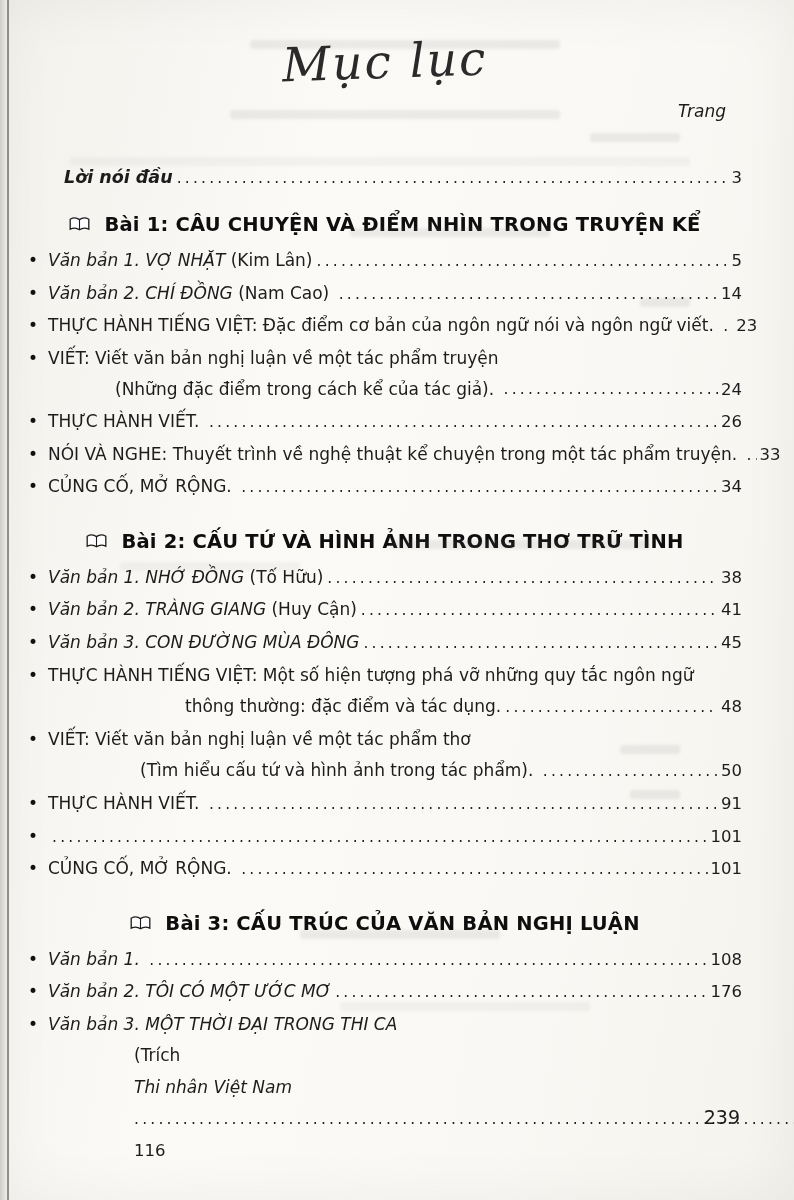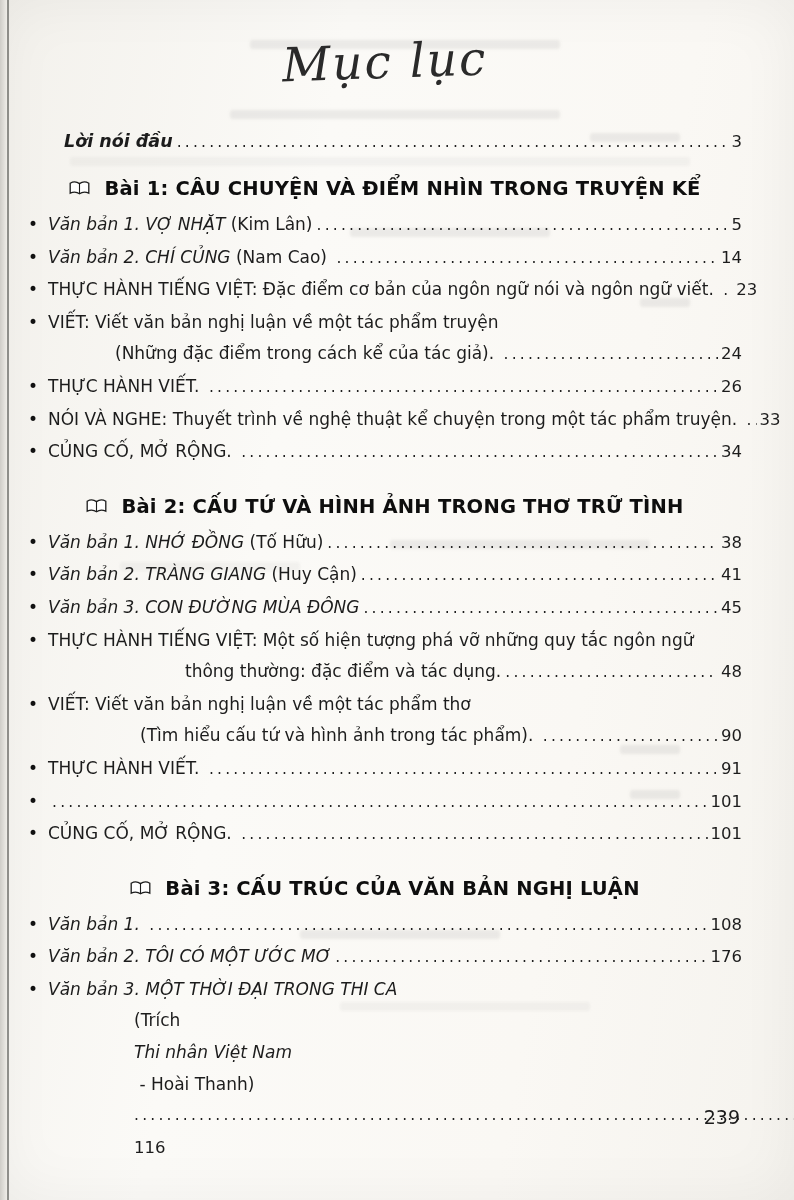--- a/index.html
+++ b/index.html
@@ -75,20 +75,21 @@
   <div class="bleed" style="top:540px;left:390px;width:260px;"></div>
   <div class="bleed" style="top:562px;left:120px;width:180px;opacity:.6;"></div>
   <div class="bleed" style="top:745px;left:620px;width:60px;"></div>
   <div class="bleed" style="top:790px;left:630px;width:50px;"></div>
   <div class="bleed" style="top:930px;left:300px;width:200px;"></div>
   <div class="bleed" style="top:1002px;left:340px;width:250px;opacity:.6;"></div>
 
   <div class="title-row">
     <span class="page-title">Mục lục</span>
   </div>
+  <div class="trang-row">Trang</div>
 
   <div class="foreword-row">
     <span class="foreword-label">Lời nói đầu</span>
     <span class="dots">............................................................................................................................................................................................................................</span>
     <span class="page-num">3</span>
   </div>
 
   <div>
       <div class="toc-section">
         <div class="section-header">
@@ -110,21 +111,21 @@
               <span class="dots">............................................................................................................................................................................................................................</span>
               <span class="page-num">5</span>
             </div>
           </div>
         </div>
         <div class="toc-item">
           <span class="bullet">•</span>
           <div class="lines">
             <div class="line">
               <span class="seg seg-i">Văn bản 2. </span>
-              <span class="seg seg-i">CHÍ CỦNG </span>
+              <span class="seg seg-i">CHÍ ĐỒNG </span>
               <span class="seg seg-n">(Nam Cao) </span>
               <span class="dots">............................................................................................................................................................................................................................</span>
               <span class="page-num">14</span>
             </div>
           </div>
         </div>
         <div class="toc-item">
           <span class="bullet">•</span>
           <div class="lines">
             <div class="line">
@@ -133,21 +134,21 @@
               <span class="page-num">23</span>
             </div>
           </div>
         </div>
         <div class="toc-item">
           <span class="bullet">•</span>
           <div class="lines">
             <div class="line">
               <span class="seg seg-n">VIẾT: Viết văn bản nghị luận về một tác phẩm truyện</span>
             </div>
-            <div class="line" style="padding-left: 67px;">
+            <div class="line" style="padding-left: 67px; align-items: flex-end;">
               <span class="seg seg-n">(Những đặc điểm trong cách kể của tác giả). </span>
               <span class="dots">............................................................................................................................................................................................................................</span>
               <span class="page-num">24</span>
             </div>
           </div>
         </div>
         <div class="toc-item">
           <span class="bullet">•</span>
           <div class="lines">
             <div class="line">
@@ -238,21 +239,21 @@
         </div>
         <div class="toc-item">
           <span class="bullet">•</span>
           <div class="lines">
             <div class="line">
               <span class="seg seg-n">VIẾT: Viết văn bản nghị luận về một tác phẩm thơ</span>
             </div>
             <div class="line" style="padding-left: 92px;">
               <span class="seg seg-n">(Tìm hiểu cấu tứ và hình ảnh trong tác phẩm). </span>
               <span class="dots">............................................................................................................................................................................................................................</span>
-              <span class="page-num">90</span>
+              <span class="page-num">50</span>
             </div>
           </div>
         </div>
         <div class="toc-item">
           <span class="bullet">•</span>
           <div class="lines">
             <div class="line">
               <span class="seg seg-n">THỰC HÀNH VIẾT. </span>
               <span class="dots">............................................................................................................................................................................................................................</span>
               <span class="page-num">91</span>
@@ -313,21 +314,20 @@
         <div class="toc-item">
           <span class="bullet">•</span>
           <div class="lines">
             <div class="line">
               <span class="seg seg-i">Văn bản 3. </span>
               <span class="seg seg-i">MỘT THỜI ĐẠI TRONG THI CA</span>
             </div>
             <div class="line" style="padding-left: 82px; flex-direction: column;">
               <span class="seg seg-n">(Trích </span>
               <span class="seg seg-i">Thi nhân Việt Nam</span>
-              <span class="seg seg-n"> - Hoài Thanh) </span>
               <span class="dots">............................................................................................................................................................................................................................</span>
               <span class="page-num">116</span>
             </div>
           </div>
         </div>
       </div>
     </div>
 
   <div class="folio">239</div>
 </div>

